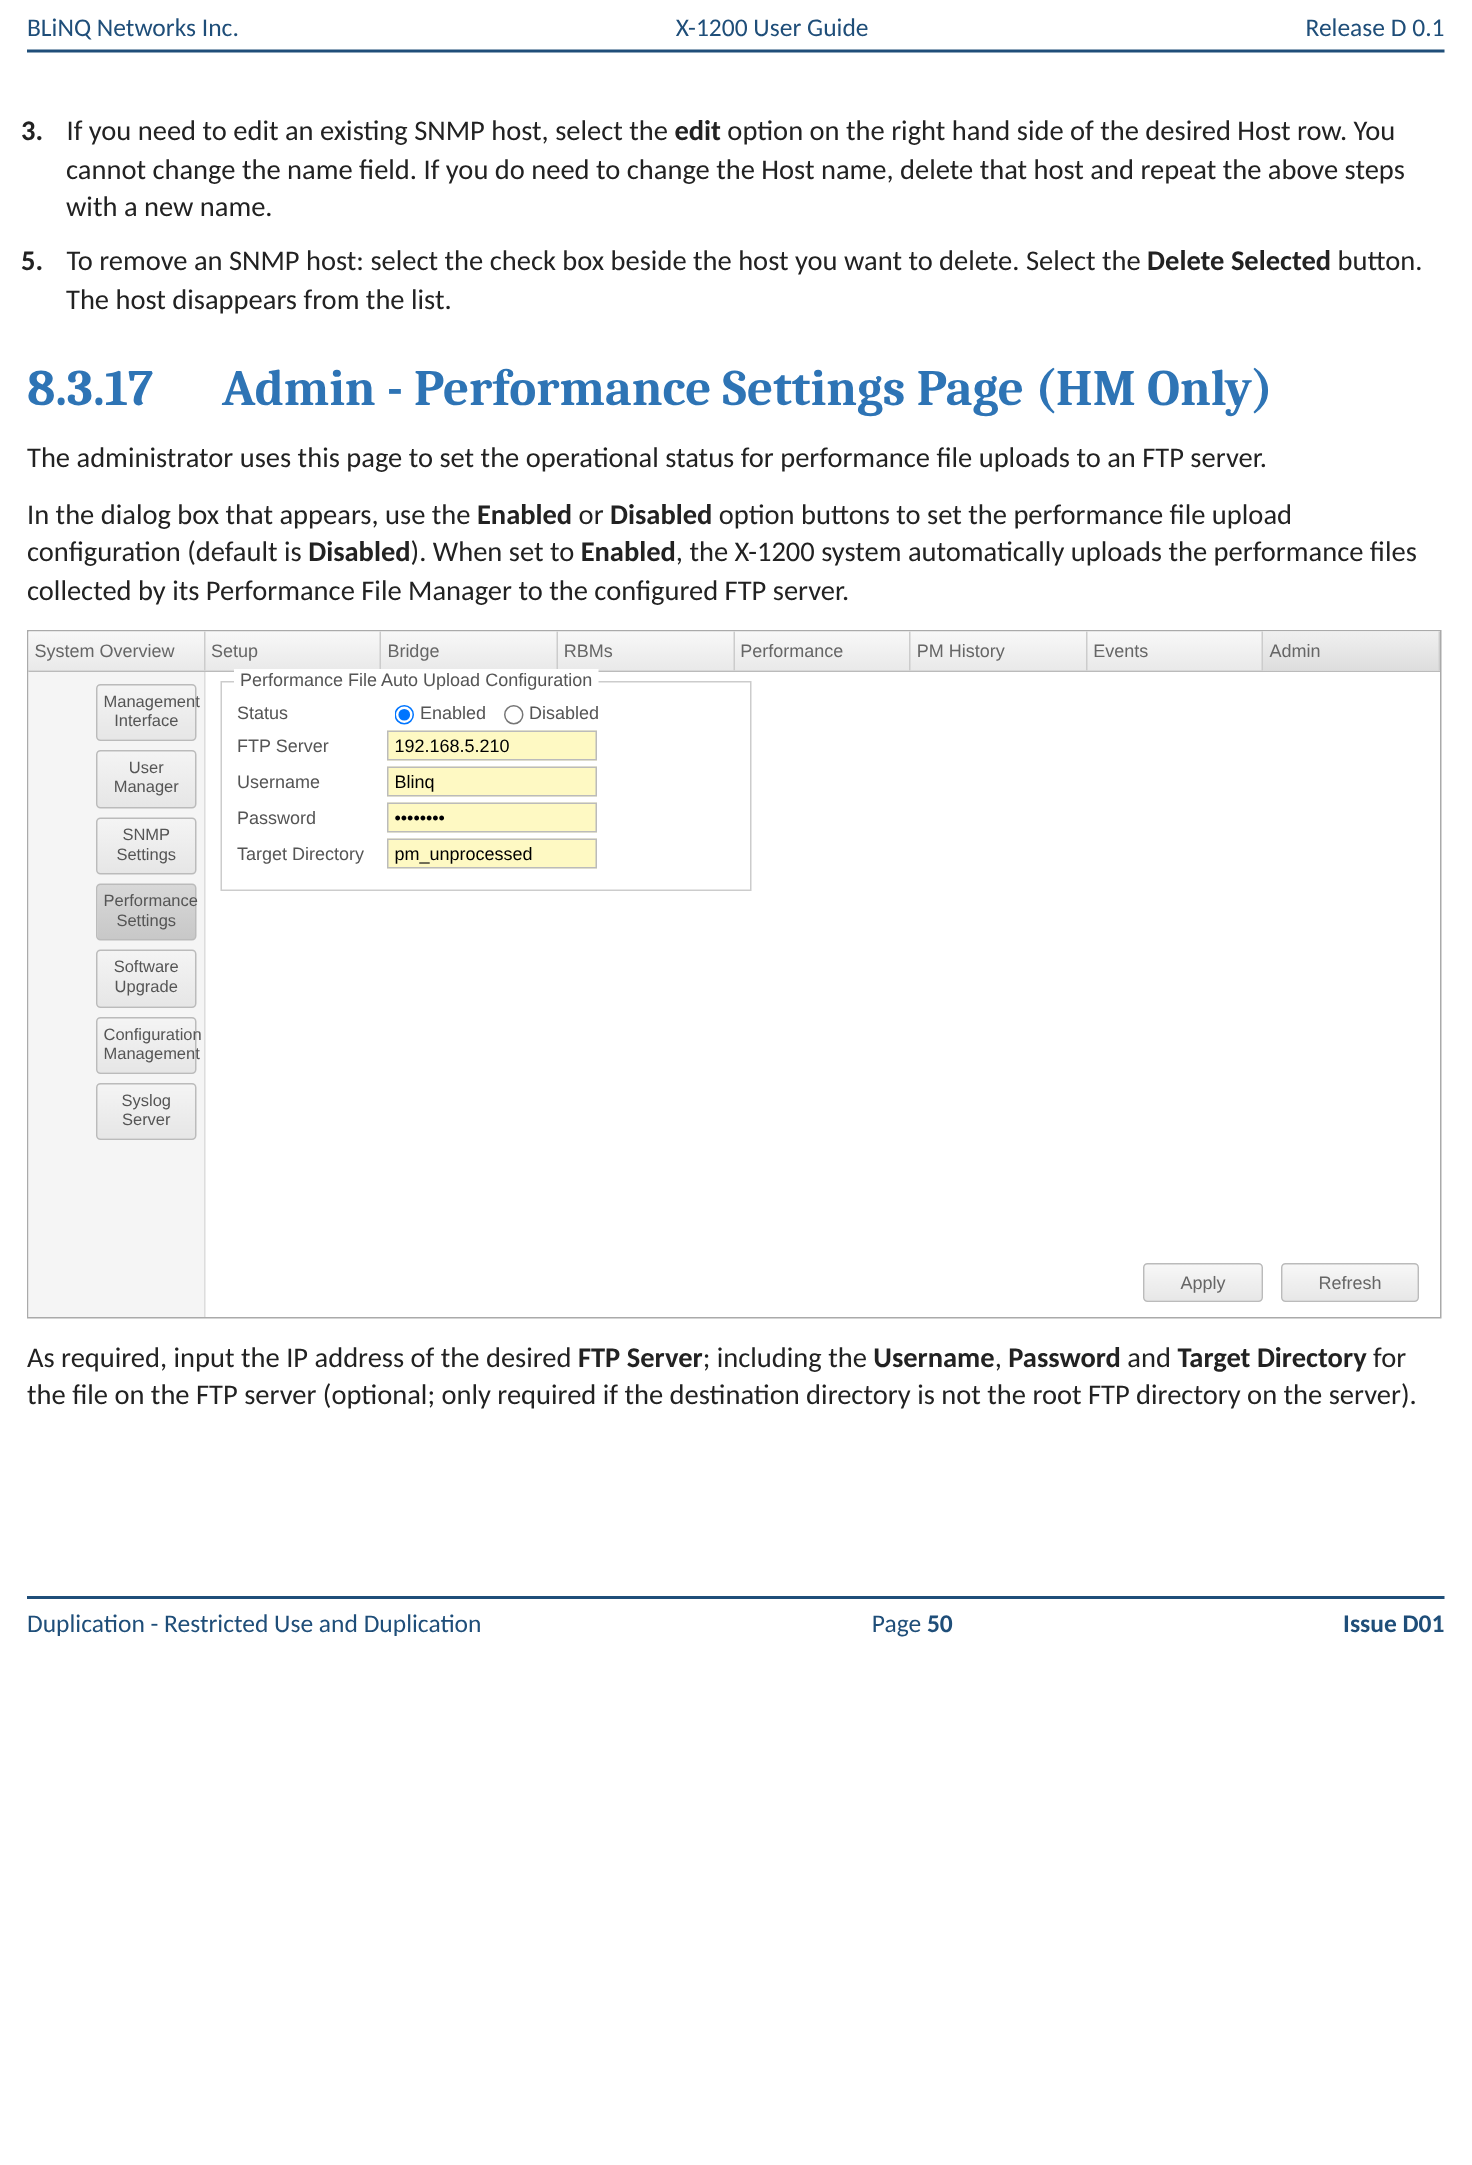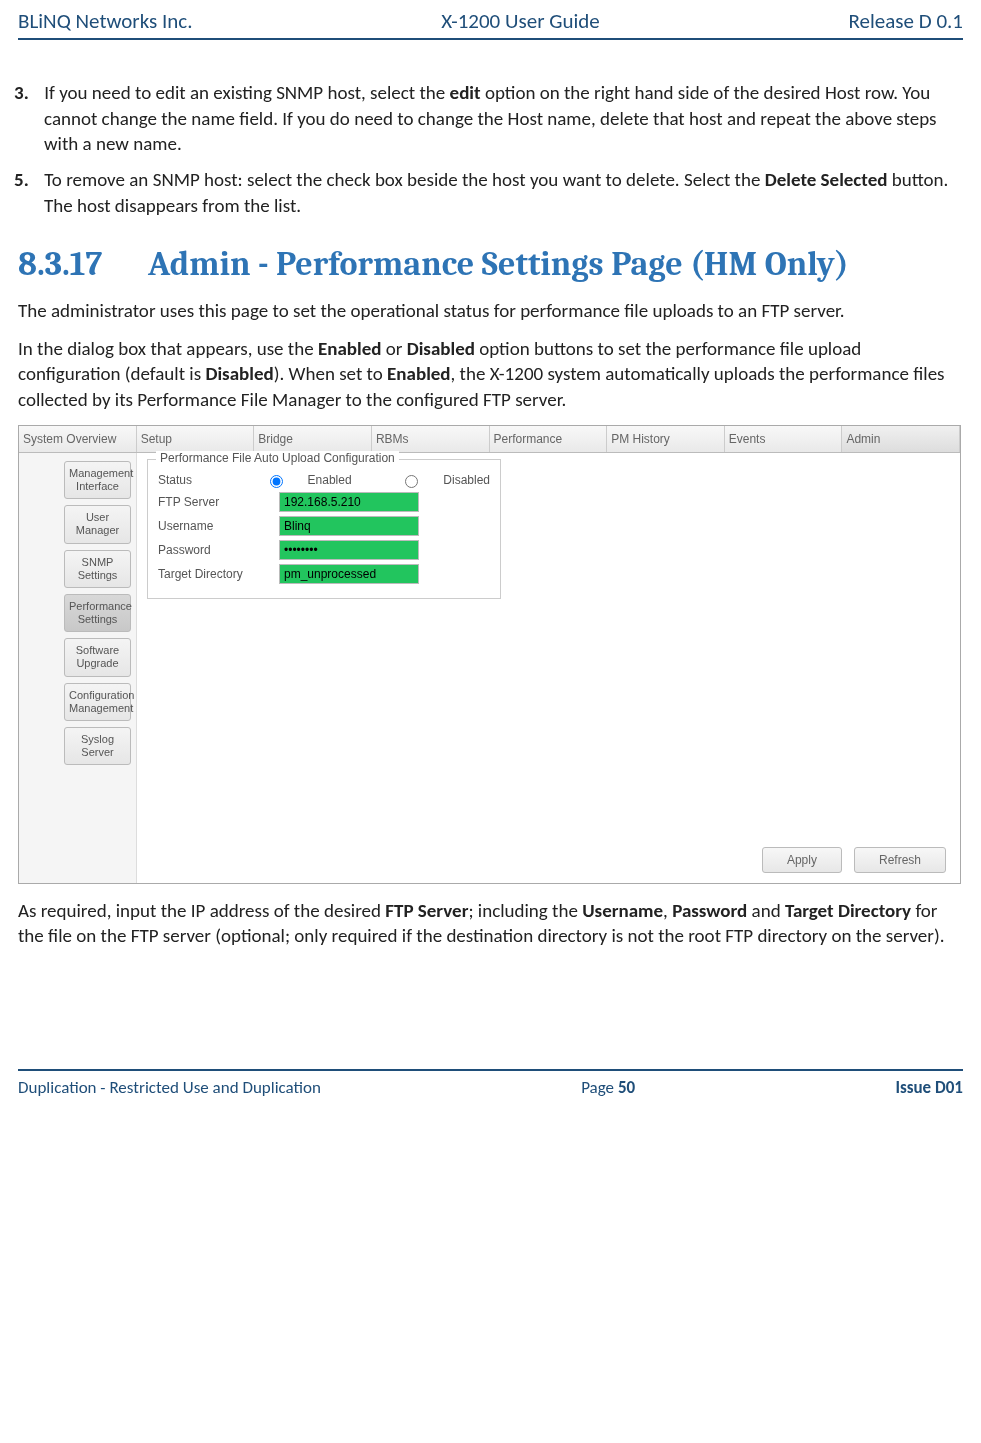--- a/index.html
+++ b/index.html
@@ -7,21 +7,21 @@
   body {
     font-family: Calibri, "Segoe UI", Arial, sans-serif;
     font-size: 19px;
     color: #222;
     width: 981px;
     background: #fff;
   }
   .page { padding: 0 18px; }
   .hdr {
     display:flex; justify-content:space-between;
-    color:#1F4E79; font-size:21px;
+    color:#1F4E79; font-size:17px;
     padding: 8px 0 4px 0;
     border-bottom: 2px solid #1F4E79;
     margin-bottom: 40px;
   }
   .ol { margin: 0 0 14px 0; padding-left: 26px; }
   .ol li { margin-bottom: 10px; line-height:1.35; }
   .ol li .num { font-weight:bold; display:inline-block; width:26px; margin-left:-30px; }
   .bold { font-weight:bold; }
   .h2 {
     color:#2E74B5; font-family: Cambria, Georgia, serif;
@@ -69,25 +69,25 @@
   .side .btn.active { background: linear-gradient(#d8d8d8,#c8c8c8); }
   .main { flex:1; padding:6px 10px 10px 10px; position:relative; }
   .fieldset {
     border:1px solid #ccc; padding:8px 10px 10px 10px;
     width: 354px; position:relative;
   }
   .legend {
     position:absolute; top:-9px; left:8px; background:#fff;
     padding:0 4px; font-size:12px; color:#555;
   }
-  .row { display:flex; align-items:center; margin: 4px 0; gap: 21px; }
+  .row { display:flex; align-items:center; margin: 4px 0; }
   .row .lbl { width:100px; color:#555; }
   .row input[type=text], .row input[type=password] {
     border:1px solid #bbb; padding:2px 4px; width:140px;
-    font-size:12px; background:#22c55e;
+    font-size:12px; background:#fef9c3;
   }
   .row .radio { margin-right:4px; }
   .btmbtns {
     position:absolute; right:14px; bottom:10px;
     display:flex; gap:12px;
   }
   .btmbtns .btn2 {
     background: linear-gradient(#f7f7f7,#e7e7e7);
     border:1px solid #bbb; border-radius:3px;
     padding:5px 24px; color:#666; font-size:12px;

